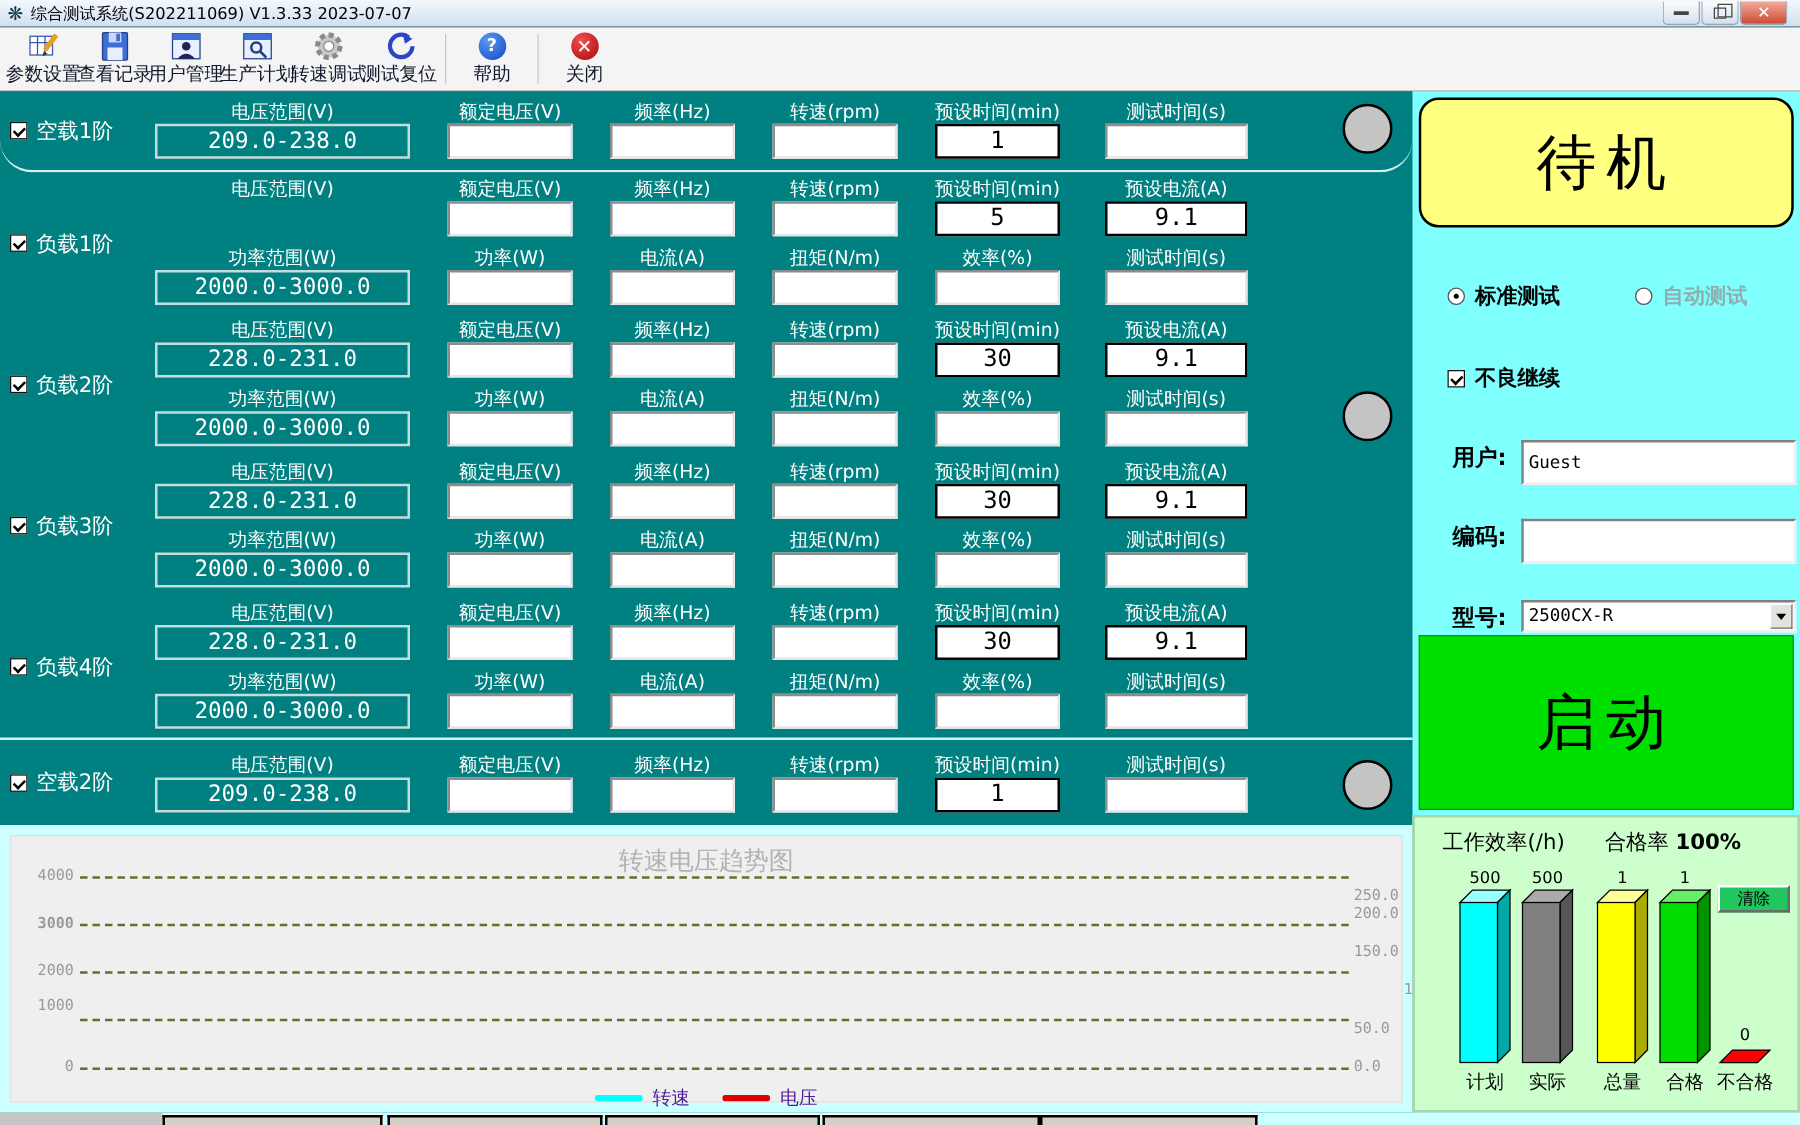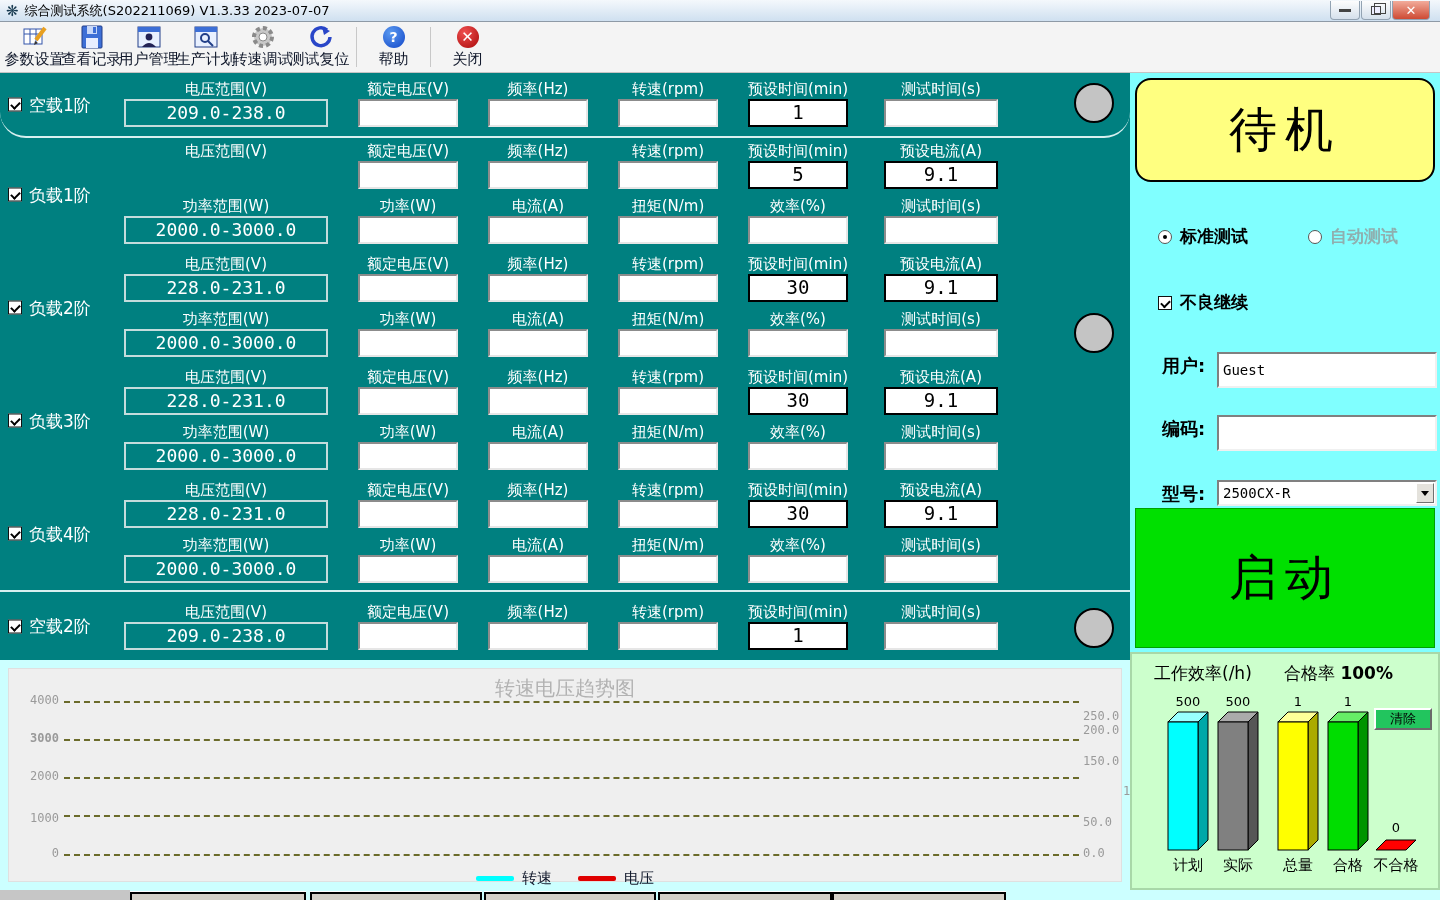--- a/index.html
+++ b/index.html
@@ -72,21 +72,21 @@
   #chartplot { position:relative; width:100%; height:100%; background:#EFEFEF; border:1px solid #E0E0E0; }
   .chart-title { position:absolute; top:6px; left:0; width:100%; text-align:center;
     color:#B2B2B2; font-size:20px; }
   .gline { position:absolute; left:55px; width:1015px; height:0; border-top:2px dashed #6B6B2B; }
   .ytick-l { position:absolute; left:4px; width:46px; text-align:right; color:#9A9A9A;
     font-size:12px; font-family:"DejaVu Sans Mono","Liberation Mono",monospace; }
   .ytick-r { position:absolute; left:1074px; width:46px; text-align:left; color:#9A9A9A;
     font-size:12px; font-family:"DejaVu Sans Mono","Liberation Mono",monospace; }
   .legend { position:absolute; left:0; top:200px; width:100%; display:flex;
     justify-content:center; gap:26px; align-items:center; }
-  .legitem { display:flex; align-items:center; gap:8px; color:#0f172a; font-size:15px; }
+  .legitem { display:flex; align-items:center; gap:8px; color:#4c1d95; font-size:15px; }
   .legline { width:38px; height:5px; border-radius:2px; }
 
   
   #sidepanel { position:absolute; left:1130px; top:73px; width:310px; height:579px; background:#80FFFF; }
   #standby { position:absolute; left:5px; top:5px; width:300px; height:104px; background:#FFFF80;
     border:2px solid #000; border-radius:16px; display:flex; align-items:center; justify-content:center;
     color:#000; font-size:48px; letter-spacing:8px; font-family:"DejaVu Serif","Liberation Serif",serif; }
   .radio-row { position:absolute; left:28px; top:152px; width:270px; display:flex; }
   .radio-item { display:flex; align-items:center; gap:8px; font-size:17px; font-weight:bold; color:#000; }
   .radio-item.disabled { color:#8FAFAF; }
@@ -424,21 +424,21 @@
   <div id="chartplot">
     <div class="chart-title">转速电压趋势图</div>
     <div id="axes">
         <div class="gline" style="top: 32px;"></div>
         <div class="ytick-l" style="top: 24px;">4000</div>
         <div class="gline" style="top: 70px;"></div>
         <div class="ytick-l" style="top: 62px; font-weight: bold;">3000</div>
         <div class="gline" style="top: 108px;"></div>
         <div class="ytick-l" style="top: 100px;">2000</div>
         <div class="gline" style="top: 146px;"></div>
-        <div class="ytick-l" style="top: 142px;">1000</div>
+        <div class="ytick-l" style="top: 128px;">1000</div>
         <div class="gline" style="top: 185px;"></div>
         <div class="ytick-l" style="top: 177px;">0</div>
         <div class="ytick-r" style="top: 40px;">250.0</div>
         <div class="ytick-r" style="top: 54px;">200.0</div>
         <div class="ytick-r" style="top: 85px;">150.0</div>
         <div class="ytick-r" style="top: 115px; margin-left: 40px;">100.0</div>
         <div class="ytick-r" style="top: 146px;">50.0</div>
         <div class="ytick-r" style="top: 177px;">0.0</div>
       </div>
     <div class="legend">

